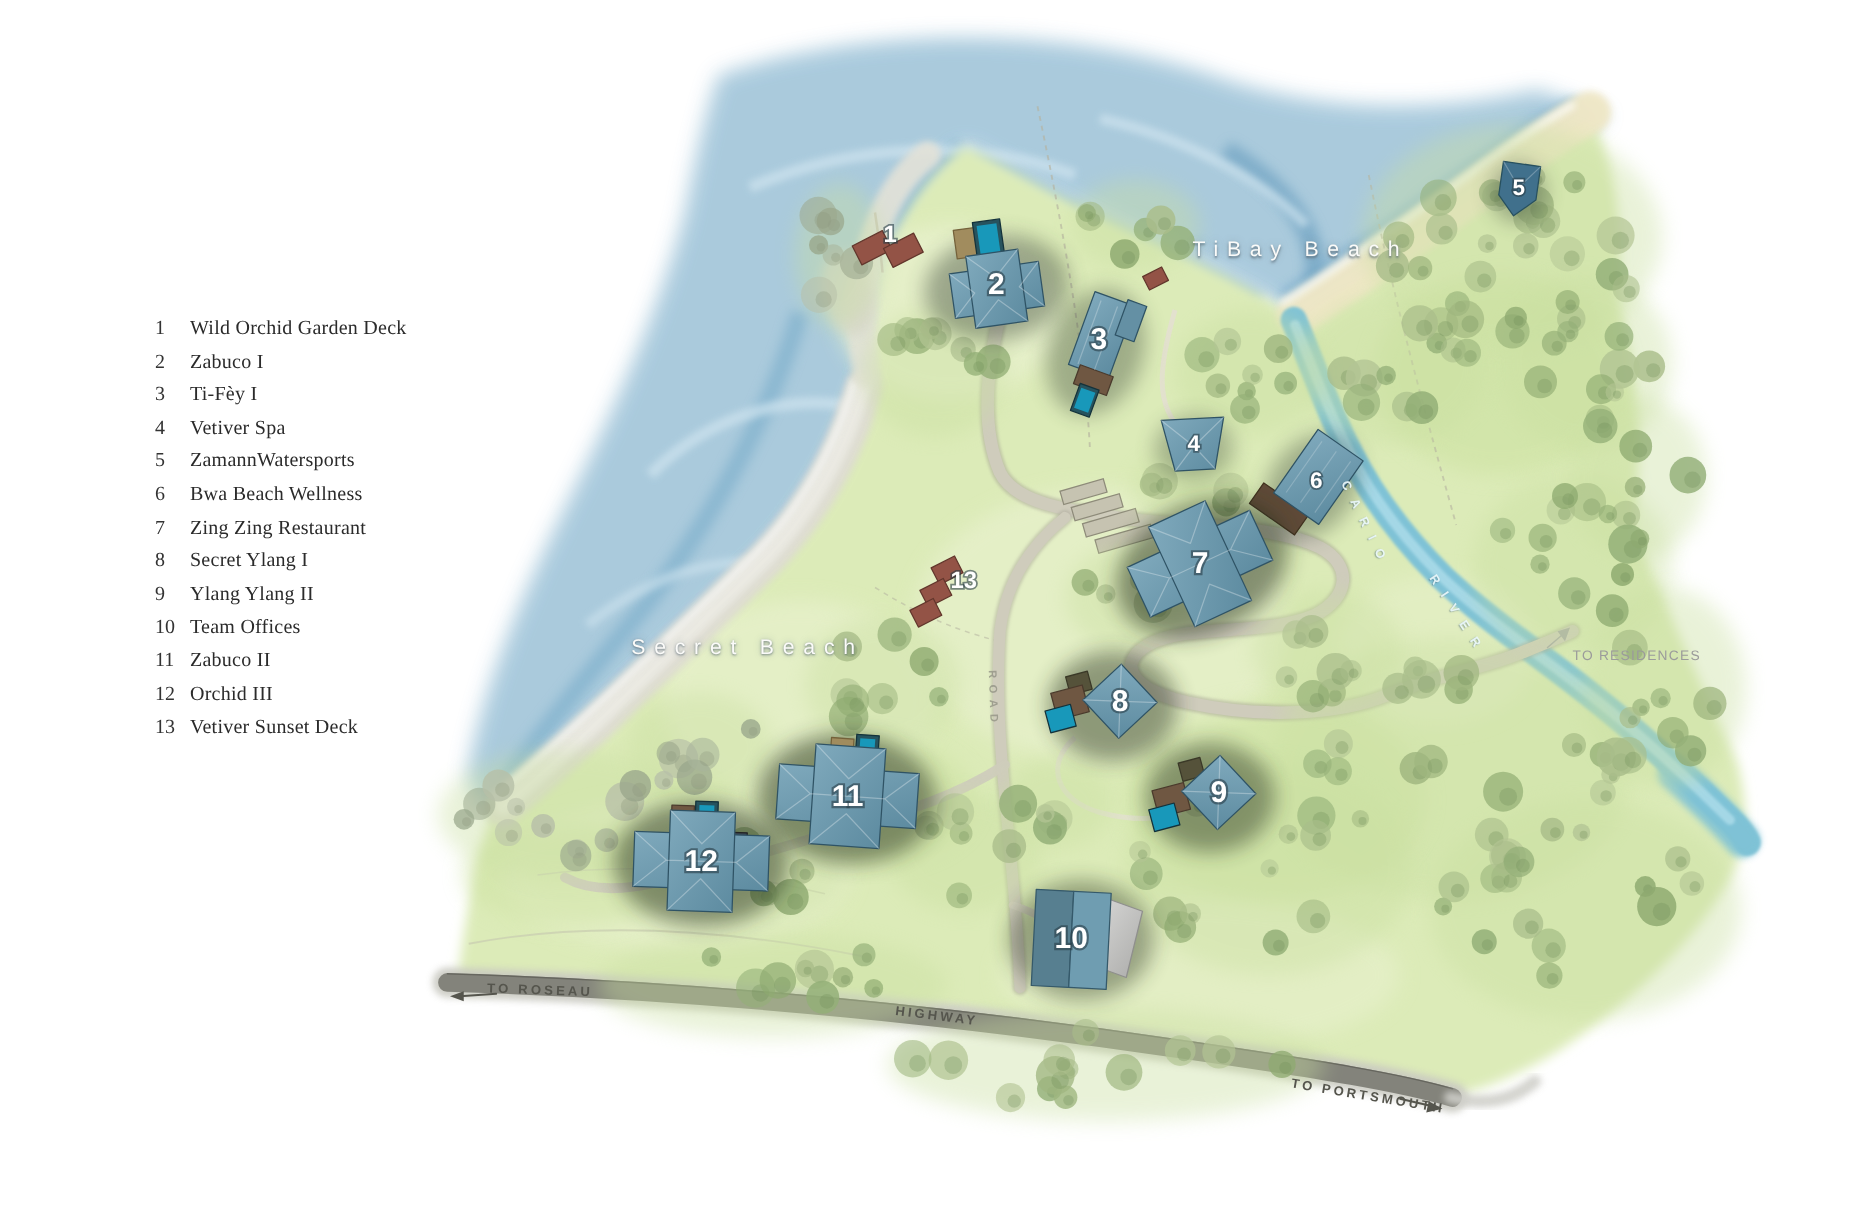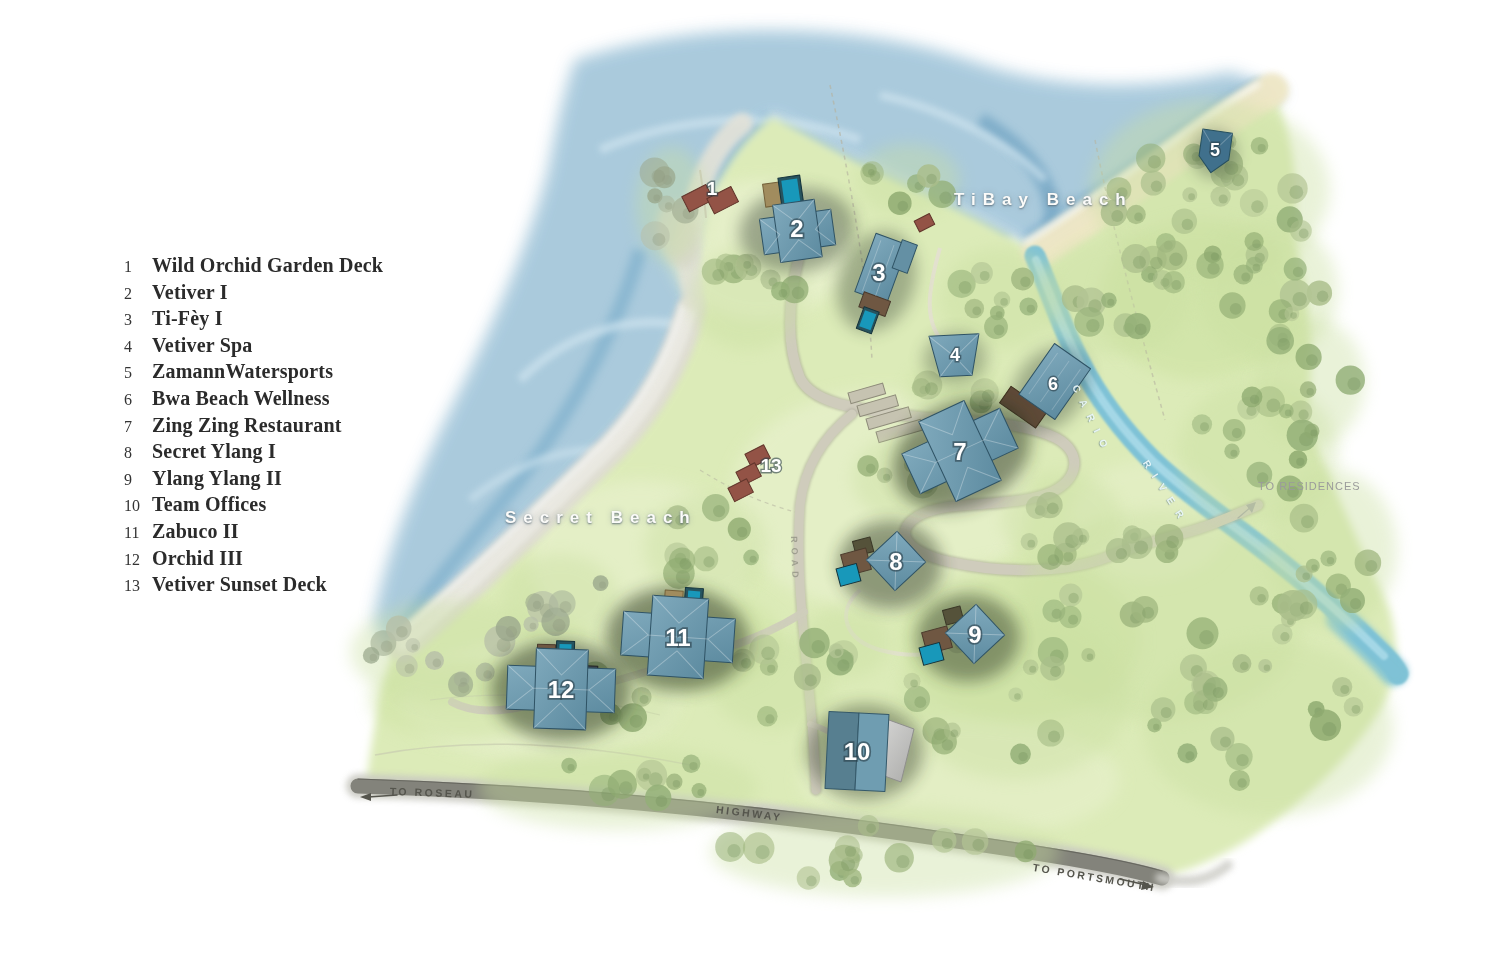--- a/index.html
+++ b/index.html
@@ -4,24 +4,24 @@
 <style>
   html,body{margin:0;padding:0;background:#fff;}
   .page{position:relative;width:1500px;height:966px;background:#ffffff;overflow:hidden;
         font-family:"Liberation Sans",sans-serif;}
   svg{position:absolute;left:0;top:0;}
   
   .legend{position:absolute;left:124px;top:254px;font-family:"Liberation Serif",serif;
           color:#2b2b2b;}
   .legend-row{display:flex;align-items:baseline;height:26.6px;}
   .legend-num{width:28px;font-size:16px;color:#333;}
-  .legend-label{font-size:20px;letter-spacing:.2px;font-weight:bold;}
+  .legend-label{font-size:16px;letter-spacing:.2px;}
   
   .map-label{position:absolute;pointer-events:none;white-space:nowrap;}
-  .lbl-beach{font-size:17px;font-weight:bold;letter-spacing:7px;color:#fbfbf9;
+  .lbl-beach{font-size:17px;font-weight:normal;letter-spacing:7px;color:#fbfbf9;
              text-shadow:0 1px 2px rgba(85,100,112,.85),0 0 6px rgba(120,140,150,.45);}
   .lbl-road{font-size:10.5px;font-weight:bold;letter-spacing:2.5px;color:#55554d;
             transform-origin:0 0;}
   .lbl-river{font-size:10px;font-weight:bold;letter-spacing:9px;color:rgba(236,249,252,.92);
              text-shadow:0 1px 1px rgba(70,100,112,.5);transform-origin:0 0;}
   .lbl-residences{font-size:11px;letter-spacing:1px;color:#9b9b9b;}
   .lbl-road-vert{font-size:9px;font-weight:bold;letter-spacing:5px;color:#8f8f82;
                  opacity:.75;transform-origin:0 0;}
   .rot2{transform:rotate(2deg);} .rot7{transform:rotate(7deg);}
   .rot9{transform:rotate(9.5deg);} .rot64{transform:rotate(64deg);}
@@ -782,30 +782,30 @@
 </svg>
 
 <div class="map-label lbl-beach" style="left:954px;top:190px">TiBay Beach</div>
 <div class="map-label lbl-beach" style="left:505px;top:508px">Secret Beach</div>
 <div class="map-label lbl-river rot64" style="left:1080px;top:383px">CARIO</div>
 <div class="map-label lbl-river rot57" style="left:1150px;top:458px">RIVER</div>
 <div class="map-label lbl-road-vert rot88" style="left:799px;top:536px">ROAD</div>
 <div class="map-label lbl-road rot2" style="left:390px;top:785px">TO ROSEAU</div>
 <div class="map-label lbl-road rot7" style="left:717px;top:803px">HIGHWAY</div>
 <div class="map-label lbl-road rot9" style="left:1034px;top:861px">TO PORTSMOUTH</div>
-<div class="map-label lbl-residences" style="left:1258px;top:480px">TO RESIDENCES</div>
+<div class="map-label lbl-residences" style="left:1258px;top:519px">TO RESIDENCES</div>
 
 <div class="legend" id="legend">
       <div class="legend-row">
         <span class="legend-num">1</span>
         <span class="legend-label">Wild Orchid Garden Deck</span>
       </div>
       <div class="legend-row">
         <span class="legend-num">2</span>
-        <span class="legend-label">Vetiver I</span>
+        <span class="legend-label">Zabuco I</span>
       </div>
       <div class="legend-row">
         <span class="legend-num">3</span>
         <span class="legend-label">Ti-Fèy I</span>
       </div>
       <div class="legend-row">
         <span class="legend-num">4</span>
         <span class="legend-label">Vetiver Spa</span>
       </div>
       <div class="legend-row">

